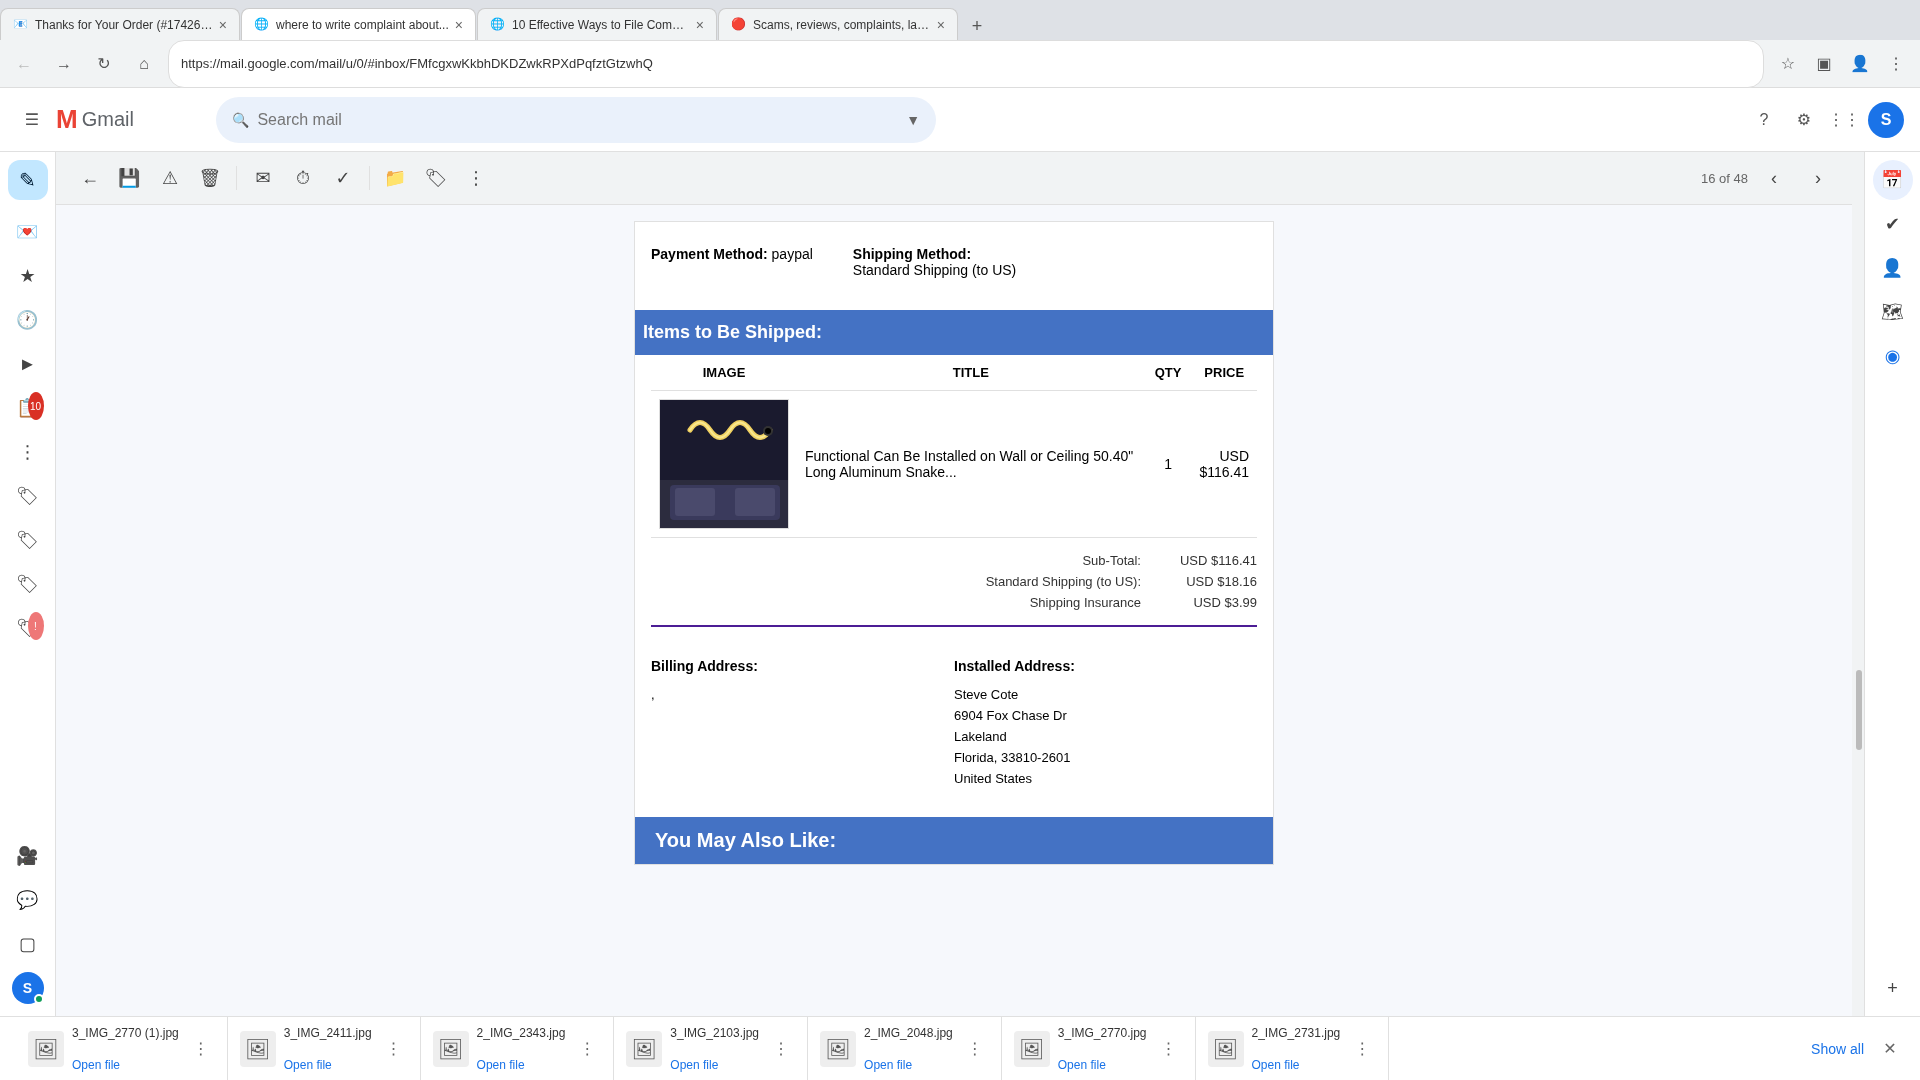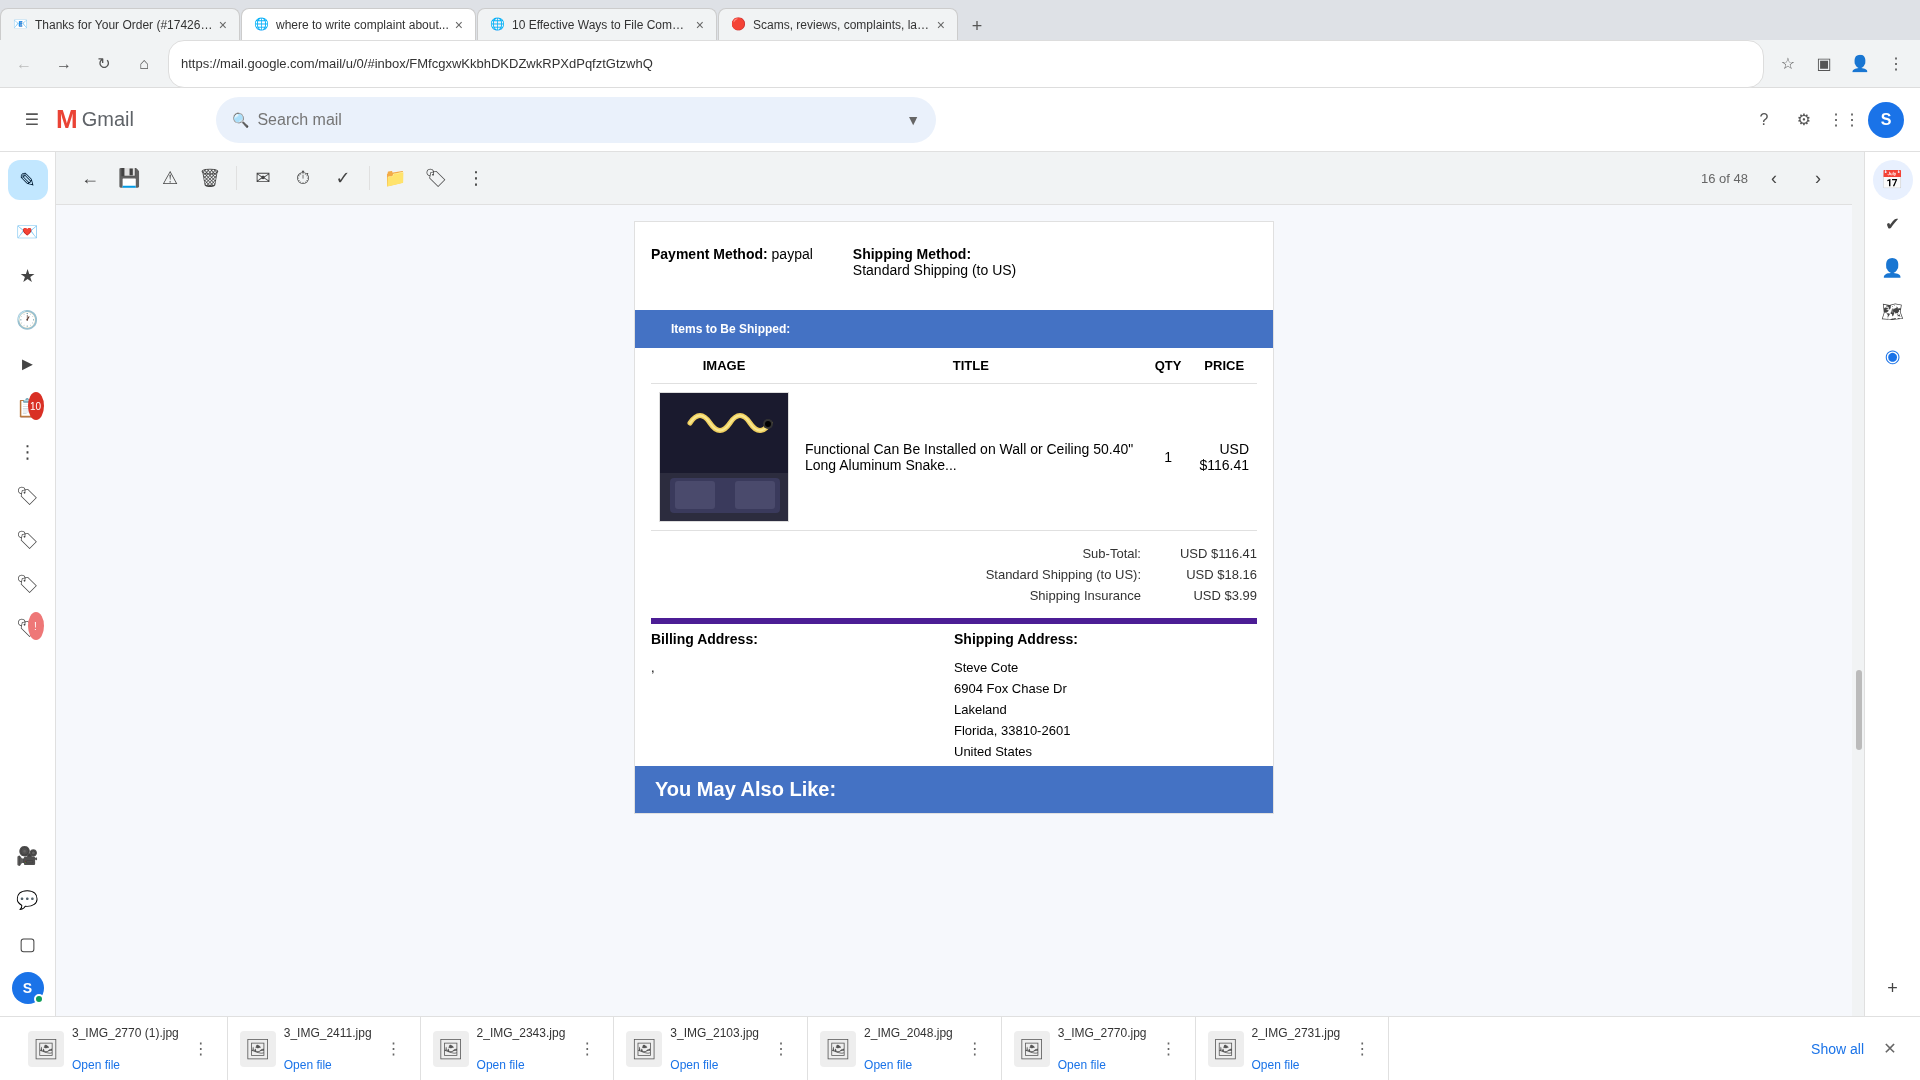--- a/index.html
+++ b/index.html
@@ -49,30 +49,30 @@
     .gmail-logo { display: flex; align-items: center; gap: 8px; width: 200px; }
     .search-bar { flex: 1; max-width: 720px; }
     .search-input-wrapper { background: #eaf1fb; border-radius: 24px; display: flex; align-items: center; padding: 0 16px; height: 46px; gap: 8px; }
     .search-input { border: none; background: transparent; font-size: 16px; flex: 1; outline: none; color: #333; }
     .header-actions { margin-left: auto; display: flex; align-items: center; gap: 8px; }
     .avatar { width: 36px; height: 36px; border-radius: 50%; background: #1a73e8; color: #fff; display: flex; align-items: center; justify-content: center; font-size: 16px; font-weight: bold; }
 
     
     .order-section { padding: 16px; }
     .payment-shipping-row { display: flex; gap: 40px; padding: 8px 0 16px 0; font-size: 14px; }
-    .section-header { background: #4472c4; color: #fff; padding: 12px 36px; font-size: 12px; font-weight: bold; }
+    .section-header { background: #4472c4; color: #fff; padding: 12px 8px; font-size: 18px; font-weight: bold; }
     .items-table { width: 100%; border-collapse: collapse; }
     .items-table th { font-weight: bold; text-align: center; padding: 10px; font-size: 13px; border-bottom: 1px solid #e0e0e0; }
     .items-table td { padding: 8px; vertical-align: middle; }
     .totals-section { border-top: 1px solid #e0e0e0; padding: 12px 0; }
     .total-row { display: flex; justify-content: flex-end; padding: 3px 0; font-size: 13px; }
     .total-label { text-align: right; min-width: 200px; padding-right: 16px; color: #333; }
     .total-value { min-width: 100px; text-align: right; color: #333; }
     .total-row.grand { font-weight: bold; }
-    .addresses-section { display: flex; padding: 4px 0; border-top: 6px solid #4c1d95; }
+    .addresses-section { display: flex; padding: 28px 0; border-top: 2px solid #4c1d95; }
     .address-col { flex: 1; font-size: 13px; line-height: 1.6; }
     .address-col h4 { font-size: 14px; font-weight: bold; margin-bottom: 8px; }
     .you-may-like { background: #4472c4; color: #fff; padding: 12px 20px; font-size: 20px; font-weight: bold; }
 
     
     .download-bar { position: fixed; bottom: 0; left: 0; right: 0; background: #fff; border-top: 1px solid #e0e0e0; height: 64px; display: flex; align-items: center; padding: 0 16px; gap: 0; z-index: 100; }
     .download-item { display: flex; align-items: center; padding: 0 12px; height: 100%; border-right: 1px solid #e0e0e0; gap: 8px; min-width: 190px; }
     .download-item:last-child { border-right: none; }
     .download-file-icon { width: 36px; height: 36px; background: #eee; border-radius: 4px; display: flex; align-items: center; justify-content: center; font-size: 20px; color: #555; flex-shrink: 0; }
     .download-info { display: flex; flex-direction: column; gap: 18px; }
@@ -295,21 +295,21 @@
             </div>
 
             <div class="addresses-section">
               <div class="address-col">
                 <h4>Billing Address:</h4>
                 <div>
                   <span>,</span>
                 </div>
               </div>
               <div class="address-col">
-                <h4>Shipping Address:</h4>
+                <h4>Installed Address:</h4>
                 <div>Steve Cote</div>
                 <div>6904 Fox Chase Dr</div>
                 <div>Lakeland</div>
                 <div>Florida, 33810-2601</div>
                 <div>United States</div>
               </div>
             </div>
           </div>
 
           <div class="you-may-like">

